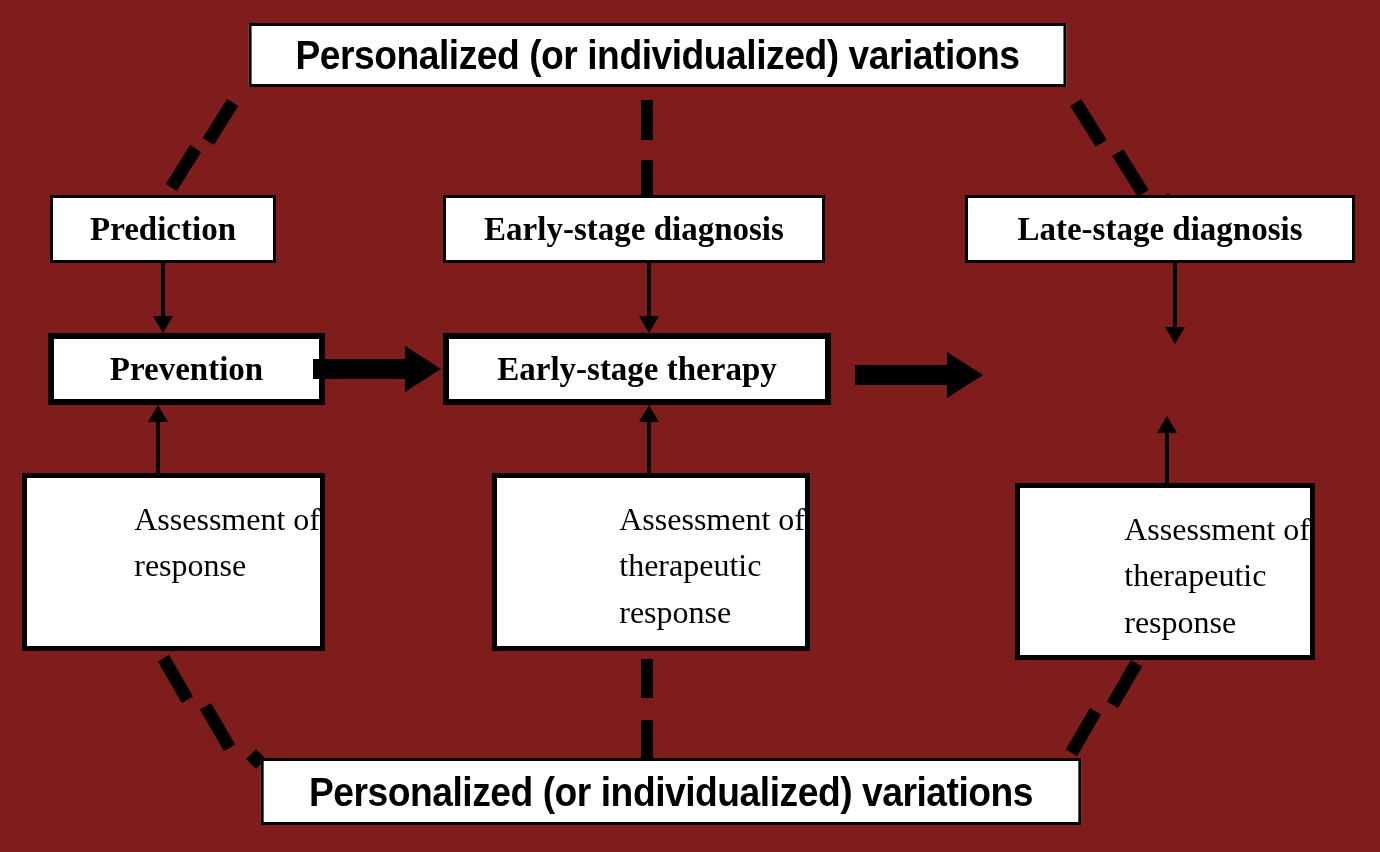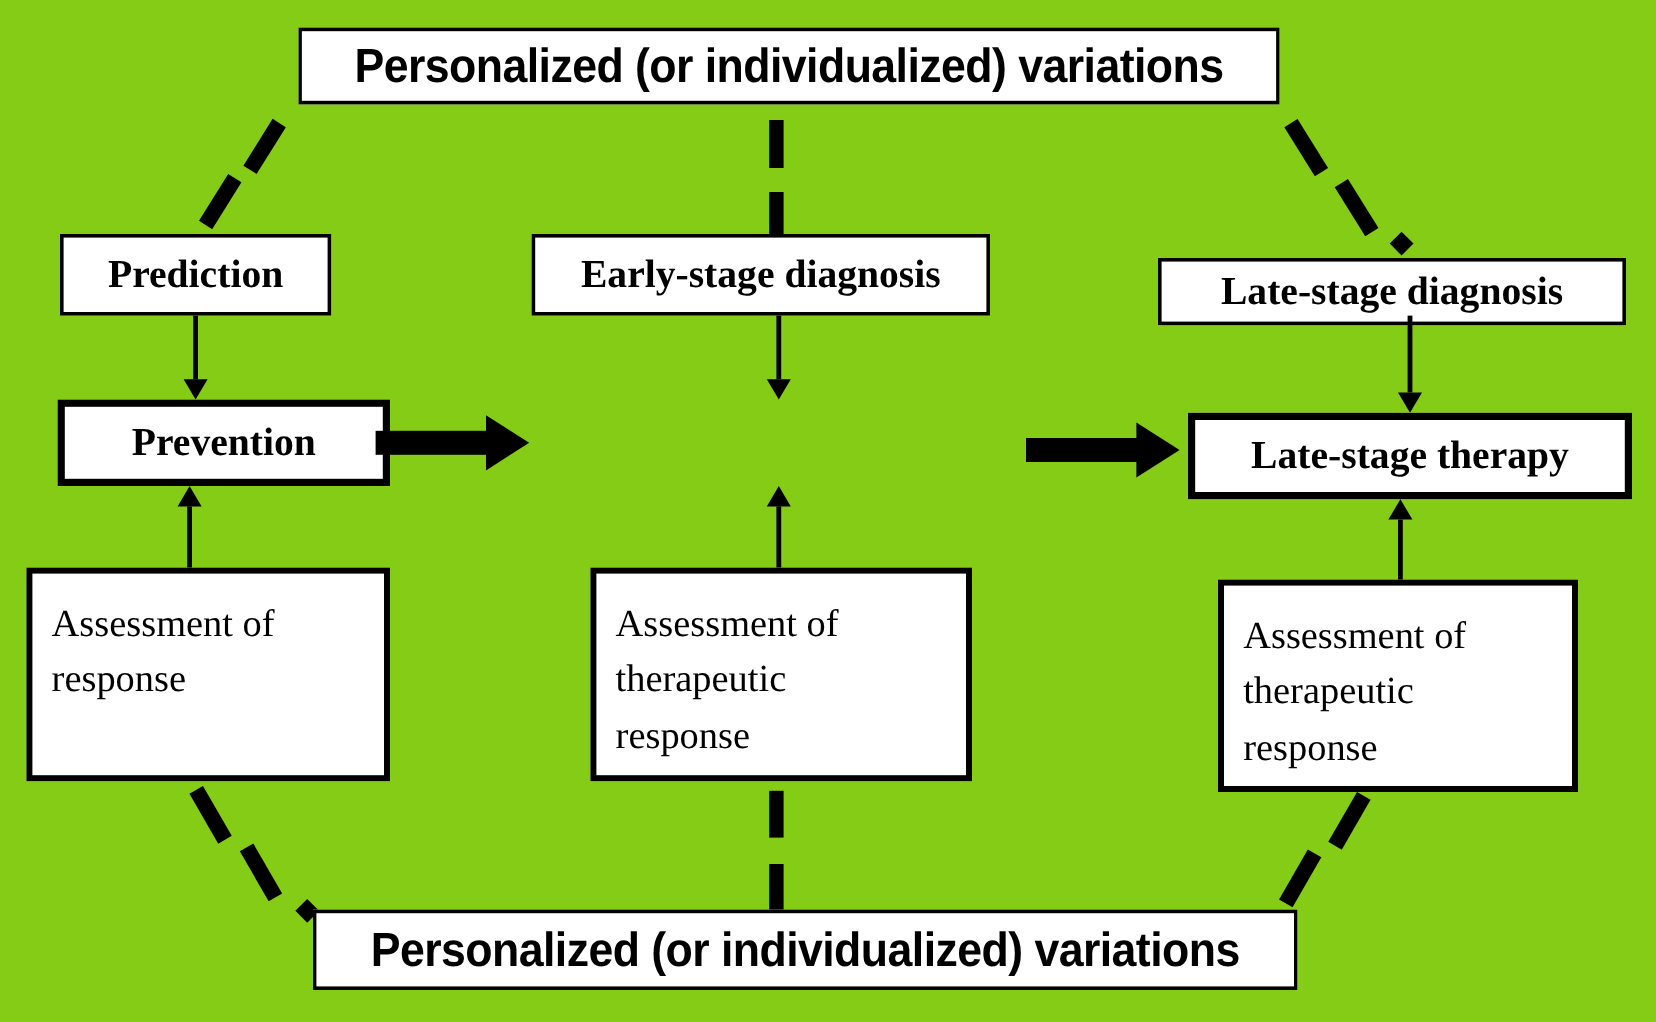--- a/index.html
+++ b/index.html
@@ -4,21 +4,21 @@
 <style>
   html, body {
     margin: 0;
     padding: 0;
     background: #ffffff;
   }
   #canvas {
     position: relative;
     width: 1380px;
     height: 852px;
-    background: #84cc16;
+    background: #7f1d1d;
     overflow: hidden;
     font-family: "Liberation Serif", "DejaVu Serif", serif;
   }
 
   
   .box {
     position: absolute;
     box-sizing: border-box;
     background: #ffffff;
     border: 3px solid #000000;
@@ -53,21 +53,21 @@
     font-size: 33px;
     white-space: nowrap;
   }
 
   
   .assess {
     font-family: "Liberation Serif", "DejaVu Serif", serif;
     font-weight: normal;
     font-size: 32px;
     line-height: 1.45;
-    justify-content: flex-start;
+    justify-content: flex-end;
     align-items: flex-start;
     padding: 18px 0 0 16px;
     text-align: left;
   }
 
   
   .varrow {
     position: absolute;
   }
   .varrow .shaft {
@@ -149,21 +149,21 @@
   <div class="diamond" style="left:1161px; top:196px;"></div>
 
   <div class="box stage thin" style="left:50px; top:195px; width:226px; height:68px;">
     <span>Prediction</span>
   </div>
 
   <div class="box stage thin" style="left:443px; top:195px; width:382px; height:68px;">
     <span>Early-stage diagnosis</span>
   </div>
 
-  <div class="box stage thin" style="left:965px; top:195px; width:390px; height:56px;margin-top:20px;">
+  <div class="box stage thin" style="left:965px; top:195px; width:390px; height:68px;">
     <span>Late-stage diagnosis</span>
   </div>
 
   <div class="varrow down" style="left:153px; top:263px; width:20px; height:70px;">
     <div class="shaft" style="height:53px;"></div>
     <div class="head" style="top:53px;"></div>
   </div>
 
   <div class="varrow down" style="left:639px; top:263px; width:20px; height:70px;">
     <div class="shaft" style="height:53px;"></div>
@@ -172,24 +172,24 @@
 
   <div class="varrow down" style="left:1165px; top:263px; width:20px; height:82px;">
     <div class="shaft" style="height:64px;"></div>
     <div class="head" style="top:64px;"></div>
   </div>
 
   <div class="box stage thick" style="left:48px; top:333px; width:277px; height:72px;">
     <span>Prevention</span>
   </div>
 
-
-  <div class="box stage thick" style="left:990px; top:344px; width:370px; height:72px;">
-    <span>Late-stage therapy</span>
-  </div>
+  <div class="box stage thick" style="left:443px; top:333px; width:388px; height:72px;">
+    <span>Early-stage therapy</span>
+  </div>
+
 
   <div class="blockarrow" style="left:313px; top:346px; width:128px; height:46px;">
     <div class="bshaft" style="width:96px;"></div>
     <div class="bhead"></div>
   </div>
 
   <div class="blockarrow" style="left:855px; top:352px; width:128px; height:46px;">
     <div class="bshaft" style="width:96px;"></div>
     <div class="bhead"></div>
   </div>

